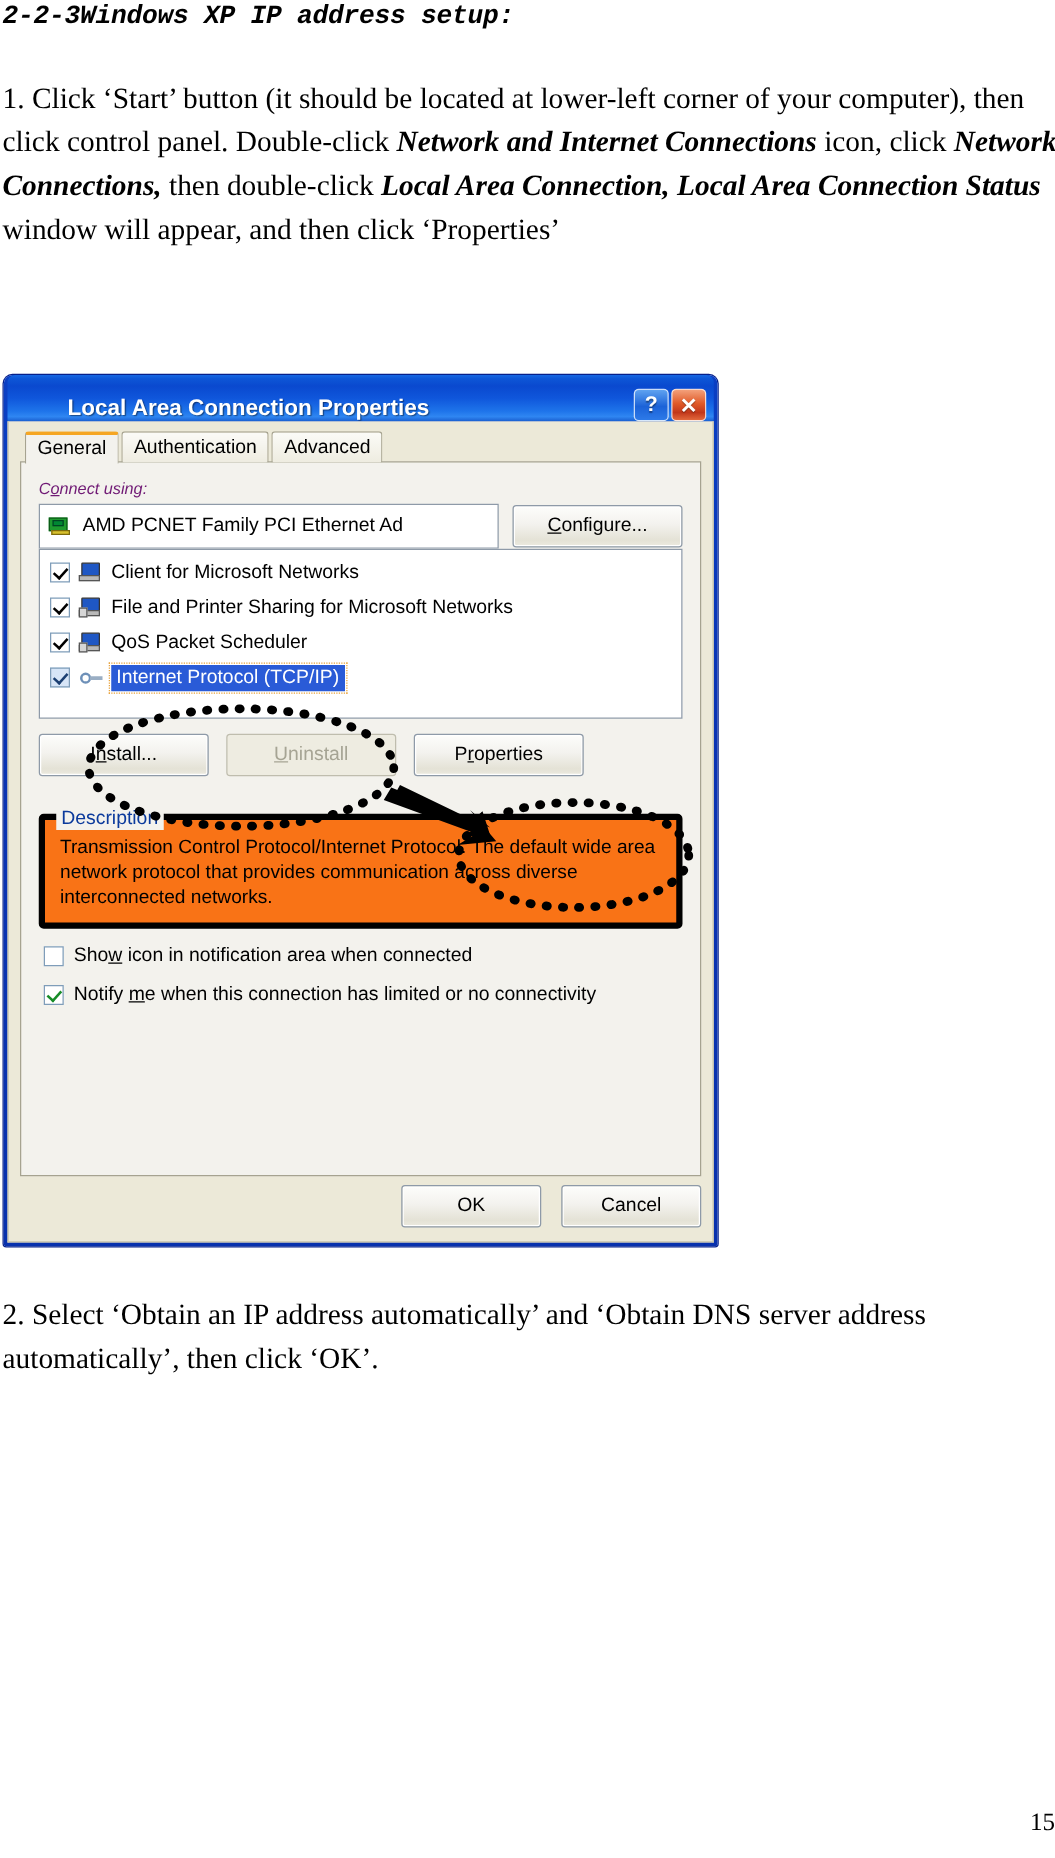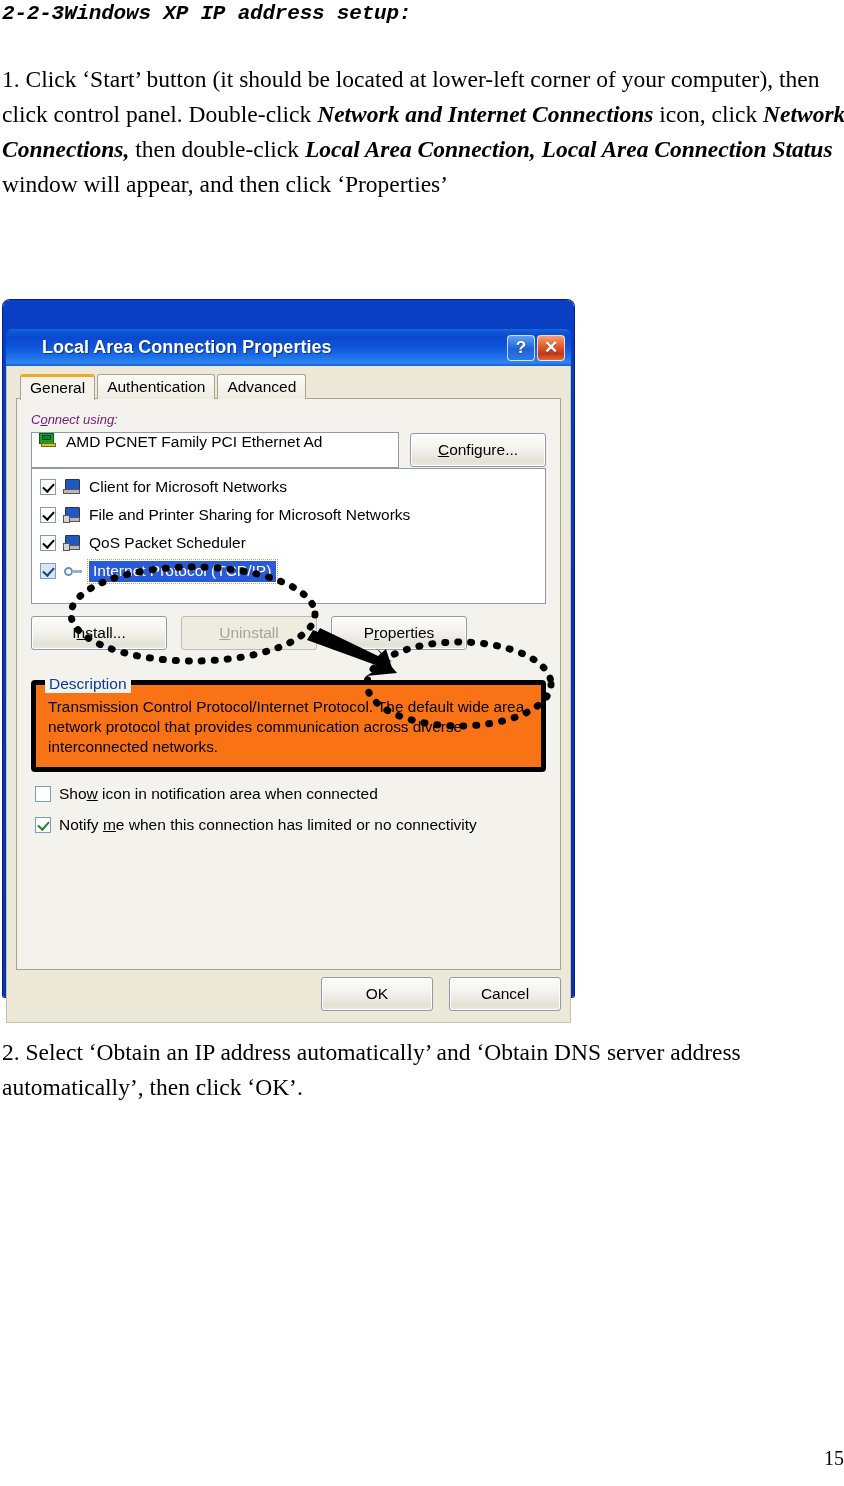--- a/index.html
+++ b/index.html
@@ -78,23 +78,22 @@
   }
 
   .xp-titlebar {
     height: 37px;
     position: relative;
     background: linear-gradient(to bottom,
       #1668e3 0%, #0d56d6 8%, #0a49cf 24%,
       #0f56db 50%, #1e74ea 78%, #2f86f2 90%, #1a5fd0 100%);
     border-radius: 6px 6px 0 0;
     display: flex;
-    align-items: center;
-    padding: 0 4px 0 8px;
-    margin-top: 29px;
+    align-items: flex-end;
+    padding: 0 4px 0 20px;
   }
 
   .xp-title-icon {
     width: 22px;
     height: 22px;
     position: relative;
     flex: 0 0 auto;
     margin-right: 6px;
   }
   .xp-title-icon .tbar   { left: 2px;  top: 8px;  width: 18px; height: 4px; border-radius:1px; }
@@ -187,20 +186,21 @@
   .lbl u { text-decoration: underline; }
 
   
   .connect-row { display: flex; align-items: center; gap: 11px; }
   .nic-box {
     flex: 1 1 auto;
     height: 36px;
     background: #ffffff;
     border: 1px solid #8e9aa8;
     display: flex;
+    align-items: center;
     padding-left: 7px;
     gap: 9px;
     box-sizing: border-box;
   }
   .nic-text {
     font-family: "Liberation Sans", sans-serif;
     font-size: 15.5px;
     white-space: nowrap;
     overflow: hidden;
   }

